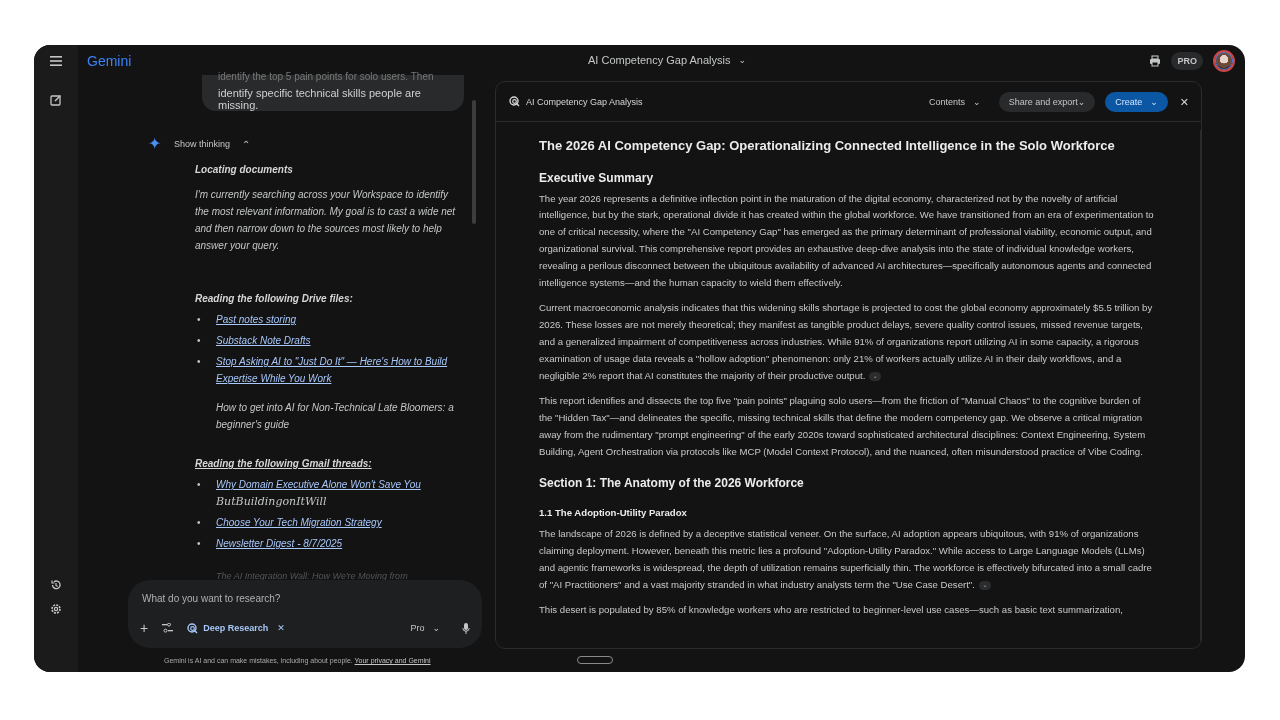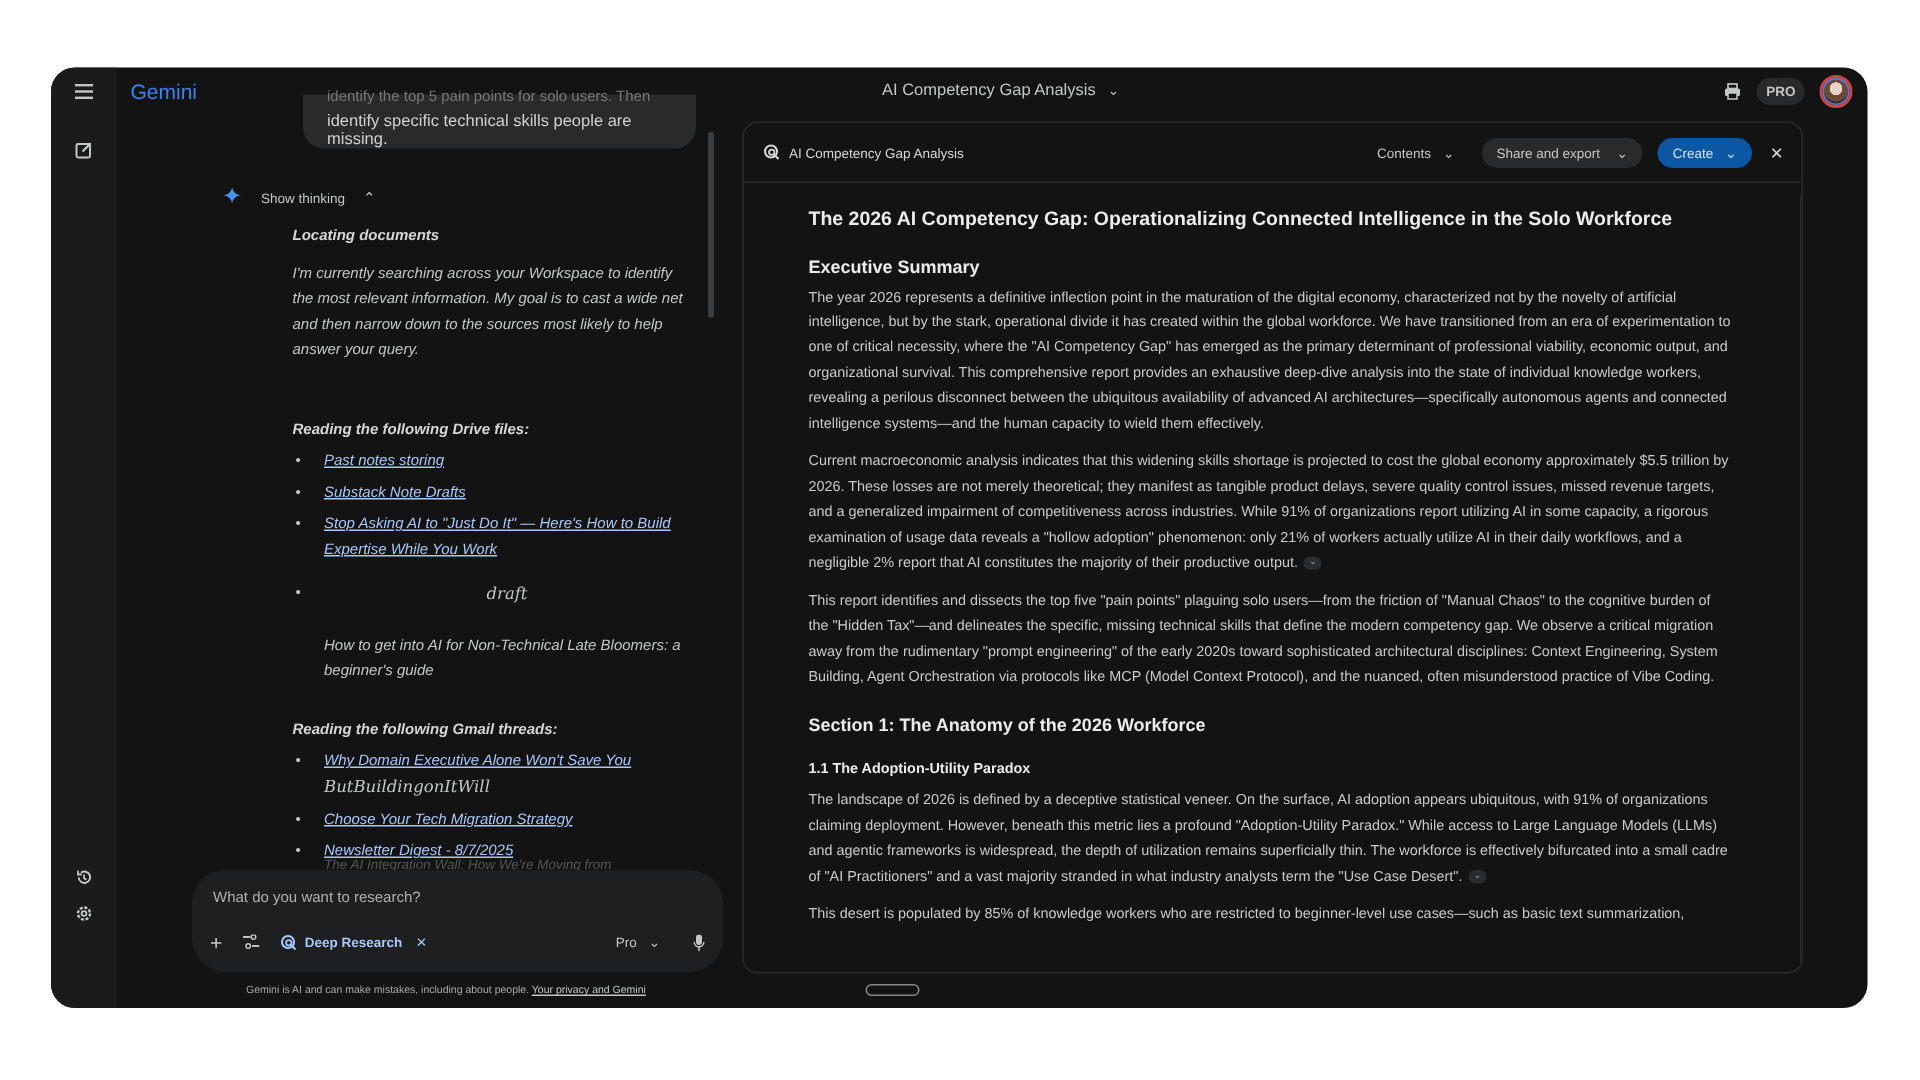--- a/index.html
+++ b/index.html
@@ -7,21 +7,21 @@
   .window { position: absolute; left: 34px; top: 45px; width: 1211px; height: 627px; background: #131314; border-radius: 16px; overflow: hidden; color: #e3e3e3; }
   .rail { position: absolute; left: 0; top: 0; width: 44px; height: 100%; background: #1b1b1c; }
   .rail-btn { position: absolute; left: 12px; width: 20px; height: 20px; display: flex; align-items: center; justify-content: center; color: #c4c7c5; }
   .app-name { position: absolute; left: 53px; top: 8px; font-size: 14px; color: #3b82f6; }
   .top-title { position: absolute; left: 554px; top: 9px; font-size: 11px; color: #c4c7c5; display: flex; align-items: center; gap: 8px; }
   .top-right { position: absolute; right: 10px; top: 5px; display: flex; align-items: center; gap: 10px; }
   .pro-badge { background: #282a2c; color: #c4c7c5; font-size: 9px; font-weight: bold; padding: 4px 6px; border-radius: 10px; }
   .avatar { width: 22px; height: 22px; border-radius: 50%; background: radial-gradient(circle at 50% 40%, #e8d3c8 0 30%, #6b4a3a 31% 60%, #3a2a24 61%); border: 2px solid #c44; box-shadow: 0 0 0 1px #4285f4 inset; }
 
   
-  .chat { position: absolute; left: 44px; top: 18px; width: 410px; height: 461px; }
+  .chat { position: absolute; left: 44px; top: 30px; width: 410px; height: 461px; }
   .user-bubble { position: absolute; left: 124px; top: 0; width: 262px; height: 36px; background: #282a2c; border-radius: 0 0 14px 14px; font-size: 11px; color: #d0d0d0; padding: 12px 16px 0 16px; }
   .user-bubble .faded { position: absolute; top: -4px; left: 16px; color: #777; font-size: 10px; }
   .chat-scroll { position: absolute; left: 394px; top: 25px; width: 4px; height: 124px; background: #3c3d3e; border-radius: 2px; }
   .thinking-row { position: absolute; left: 70px; top: 62px; display: flex; align-items: center; gap: 12px; font-size: 9px; color: #c4c7c5; }
   .sparkle { width: 14px; height: 14px; color: #4a90f0; font-size: 16px; line-height: 14px; }
   .thought { position: absolute; left: 117px; top: 86px; width: 265px; font-style: italic; color: #c4c7c5; font-size: 10px; line-height: 17px; }
   .thought h4 { font-size: 10px; font-weight: bold; color: #d6d6d6; margin-bottom: 8px; }
   .thought p { margin-bottom: 18px; }
   .thought ul { list-style: none; margin: 4px 0 12px 0; }
   .thought li { position: relative; padding-left: 21px; margin-bottom: 4px; }
@@ -40,21 +40,21 @@
   .disclaimer { position: absolute; left: 130px; top: 612px; font-size: 7px; color: #aaa; }
   .disclaimer a { color: #c4c7c5; text-decoration: underline; }
   .fade-line { position: absolute; left: 180px; top: 528px; font-size: 9px; color: #555; font-style: italic; }
 
   
   .doc { position: absolute; left: 461px; top: 36px; width: 707px; height: 568px; border: 1px solid #2a2b2d; border-radius: 10px; background: #131314; overflow: hidden; }
   .doc-head { position: absolute; left: 0; top: 0; width: 100%; height: 40px; border-bottom: 1px solid #2a2b2d; }
   .doc-title { position: absolute; left: 13px; top: 14px; font-size: 9px; color: #d6d6d6; display: flex; align-items: center; gap: 6px; }
   .doc-actions { position: absolute; right: 12px; top: 10px; display: flex; align-items: center; gap: 10px; font-size: 9px; color: #c4c7c5; }
   .btn-ghost { padding: 5px 8px; display: flex; gap: 8px; align-items: center; }
-  .btn-pill { background: #282a2c; padding: 5px 10px; border-radius: 12px; display: flex; gap: 11px; align-items: center; }
+  .btn-pill { background: #282a2c; padding: 5px 10px; border-radius: 12px; display: flex; gap: 0; align-items: center; }
   .btn-primary { background: #0b57a4; color: #d3e3fd; padding: 5px 10px; border-radius: 12px; display: flex; gap: 8px; align-items: center; }
   .doc-body { position: absolute; left: 43px; top: 56px; width: 615px; font-size: 9.6px; line-height: 16.8px; color: #c9c9c9; }
   .doc-body h1 { font-size: 13px; font-weight: bold; color: #ececec; margin-bottom: 15px; }
   .doc-body h2 { font-size: 12px; font-weight: bold; color: #ececec; margin-bottom: 4px; }
   .doc-body h3 { font-size: 9.6px; font-weight: bold; color: #ececec; margin-bottom: 4px; }
   .doc-body p { margin-bottom: 9px; }
   .doc-body .sec { margin-top: 14px; margin-bottom: 14px; }
   .cite { display: inline-block; width: 12px; height: 9px; background: #2b2c2e; border-radius: 5px; font-size: 6px; line-height: 9px; text-align: center; color: #aaa; vertical-align: middle; margin-left: 4px; }
   .doc-handle { position: absolute; left: 543px; top: 611px; width: 36px; height: 8px; border: 1.5px solid #8a8a8a; border-radius: 5px; }
   .doc-scroll { position: absolute; left: 704px; top: 48px; width: 1px; height: 515px; background: #2a2b2d; }
@@ -124,26 +124,23 @@
     </div>
 
     <div class="thought">
       <h4>Locating documents</h4>
       <p>I'm currently searching across your Workspace to identify the most relevant information. My goal is to cast a wide net and then narrow down to the sources most likely to help answer your query.</p>
       <h4 style="margin-bottom:2px;margin-top:36px;">Reading the following Drive files:</h4>
       <ul>
         <li><a>Past notes storing</a></li>
         <li><a>Substack Note Drafts</a></li>
         <li><a>Stop Asking AI to "Just Do It" — Here's How to Build Expertise While You Work</a></li>
-        <li>
-            <span class="math math-center">draft</span>
-          </li>
       </ul>
       <div class="plain-item">How to get into AI for Non-Technical Late Bloomers: a beginner's guide</div>
-      <h4 style="margin-bottom:2px;">Reading the following Gmail threads:</h4>
+      <h4 style="margin-bottom:2px;text-decoration:underline;">Reading the following Gmail threads:</h4>
       <ul>
         <li><a>Why Domain Executive Alone Won't Save You</a><br><span class="math">ButBuildingonItWill</span></li>
         <li><a>Choose Your Tech Migration Strategy</a></li>
         <li><a>Newsletter Digest - 8/7/2025</a></li>
       </ul>
     </div>
   </div>
 
   <div class="fade-line" style="left:182px; top:526px;">The AI Integration Wall: How We're Moving from</div>
 

